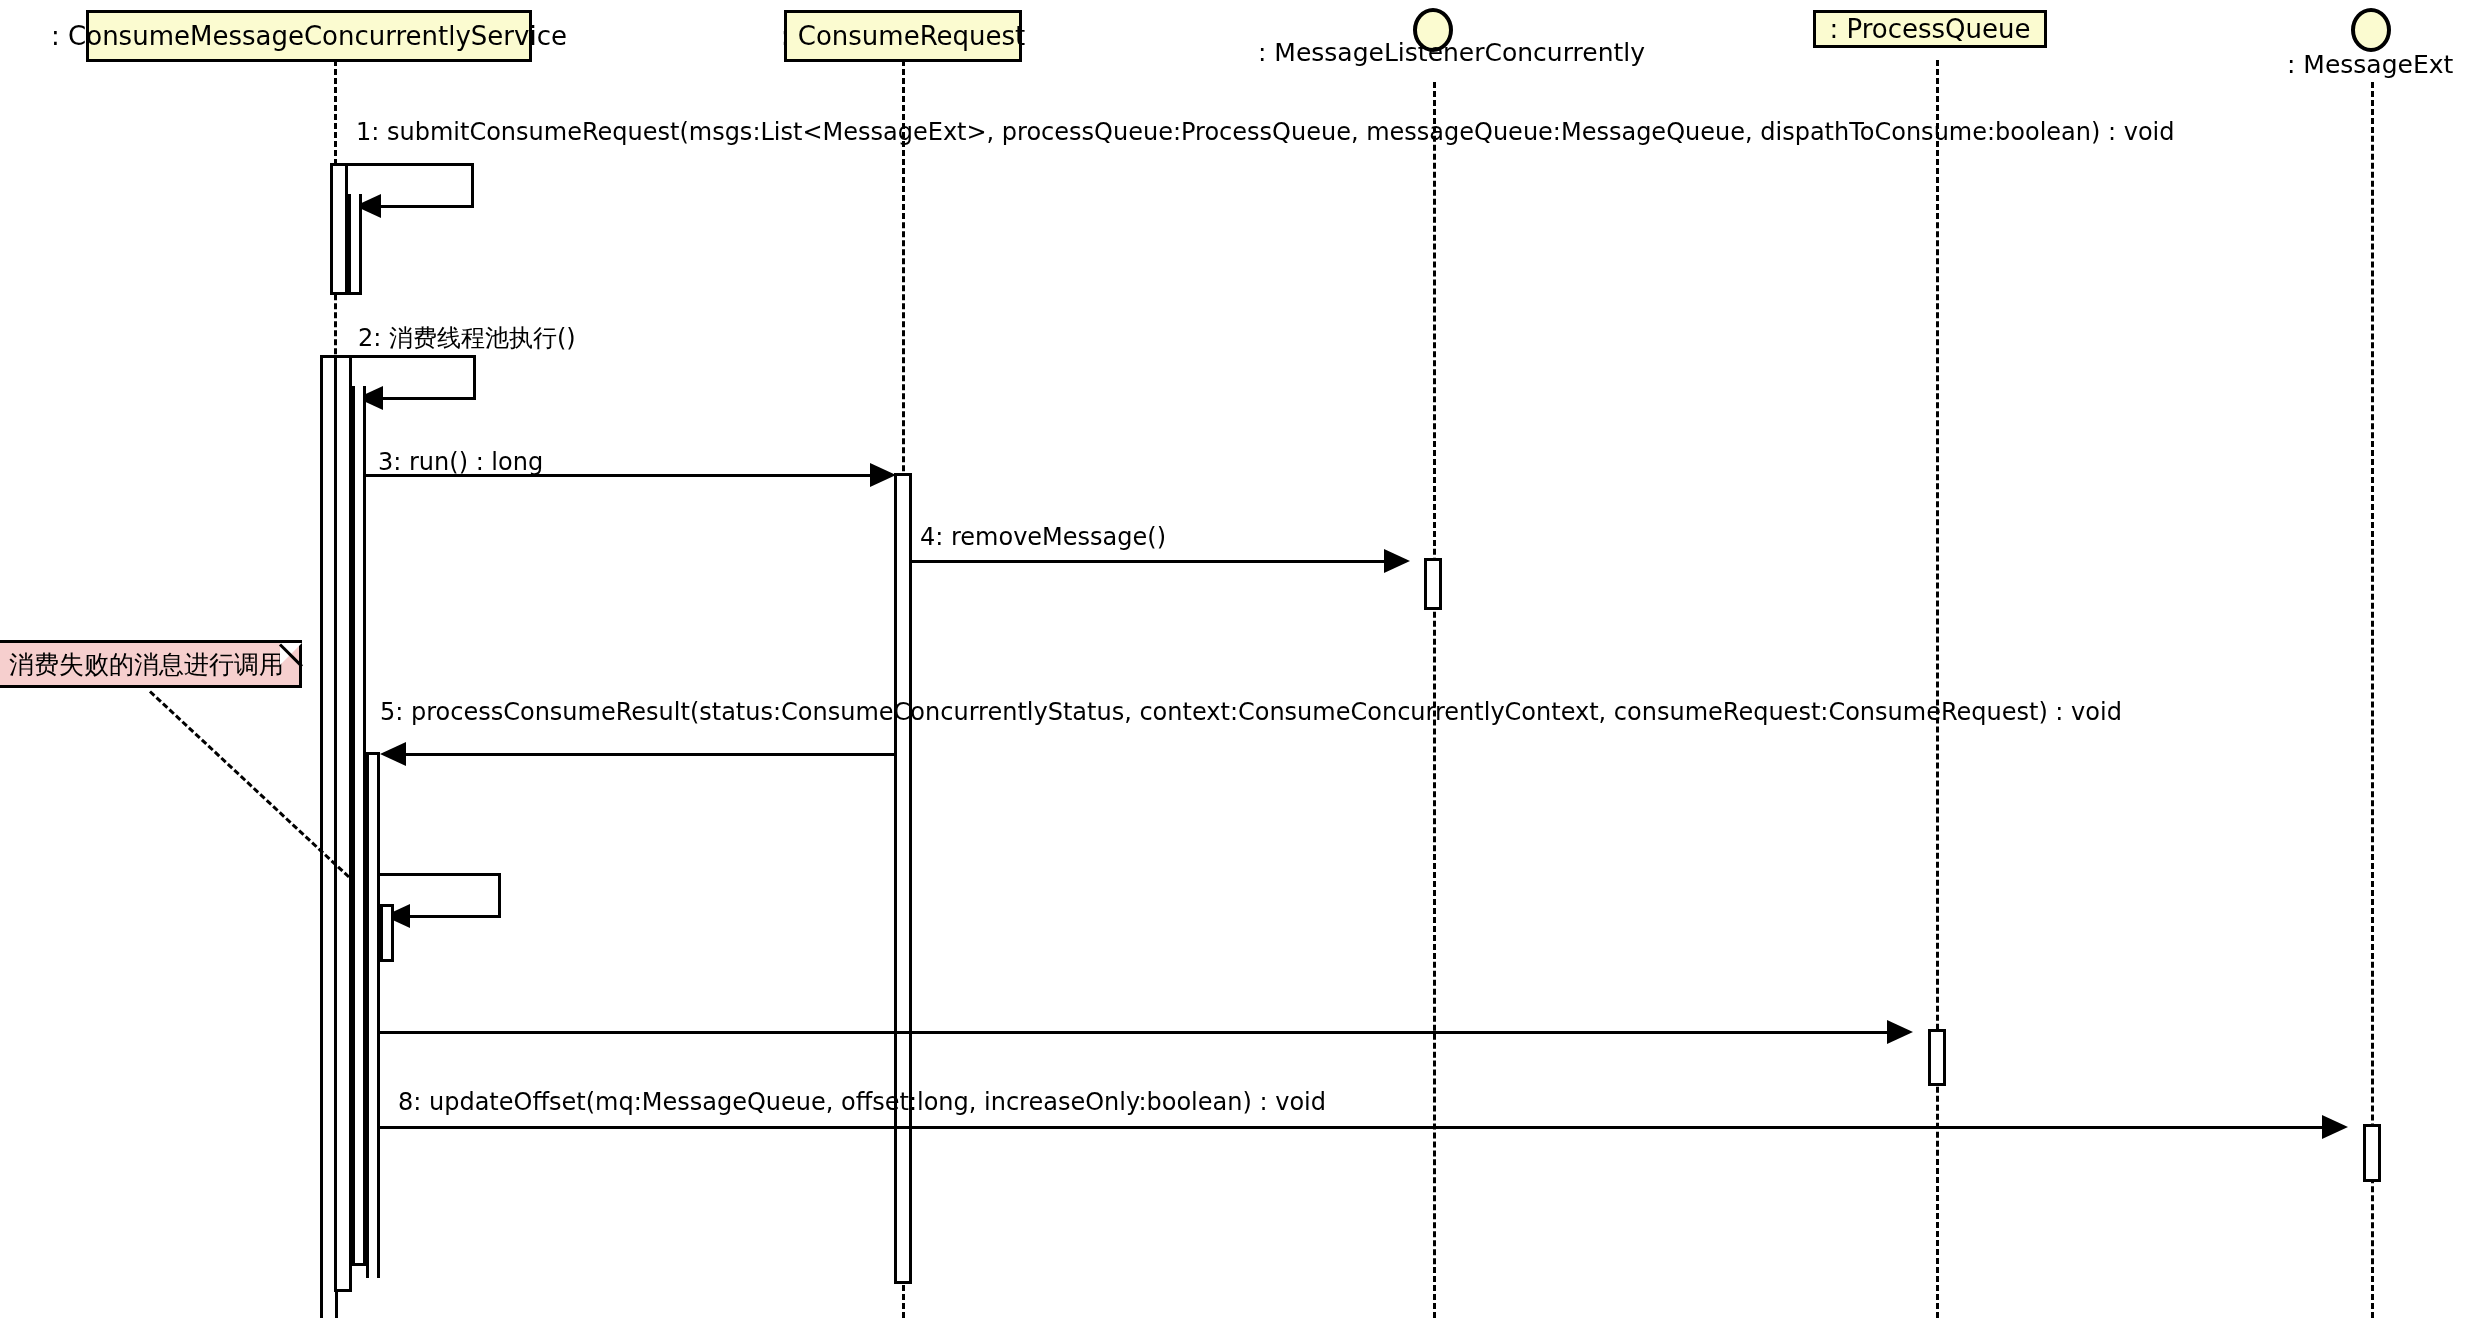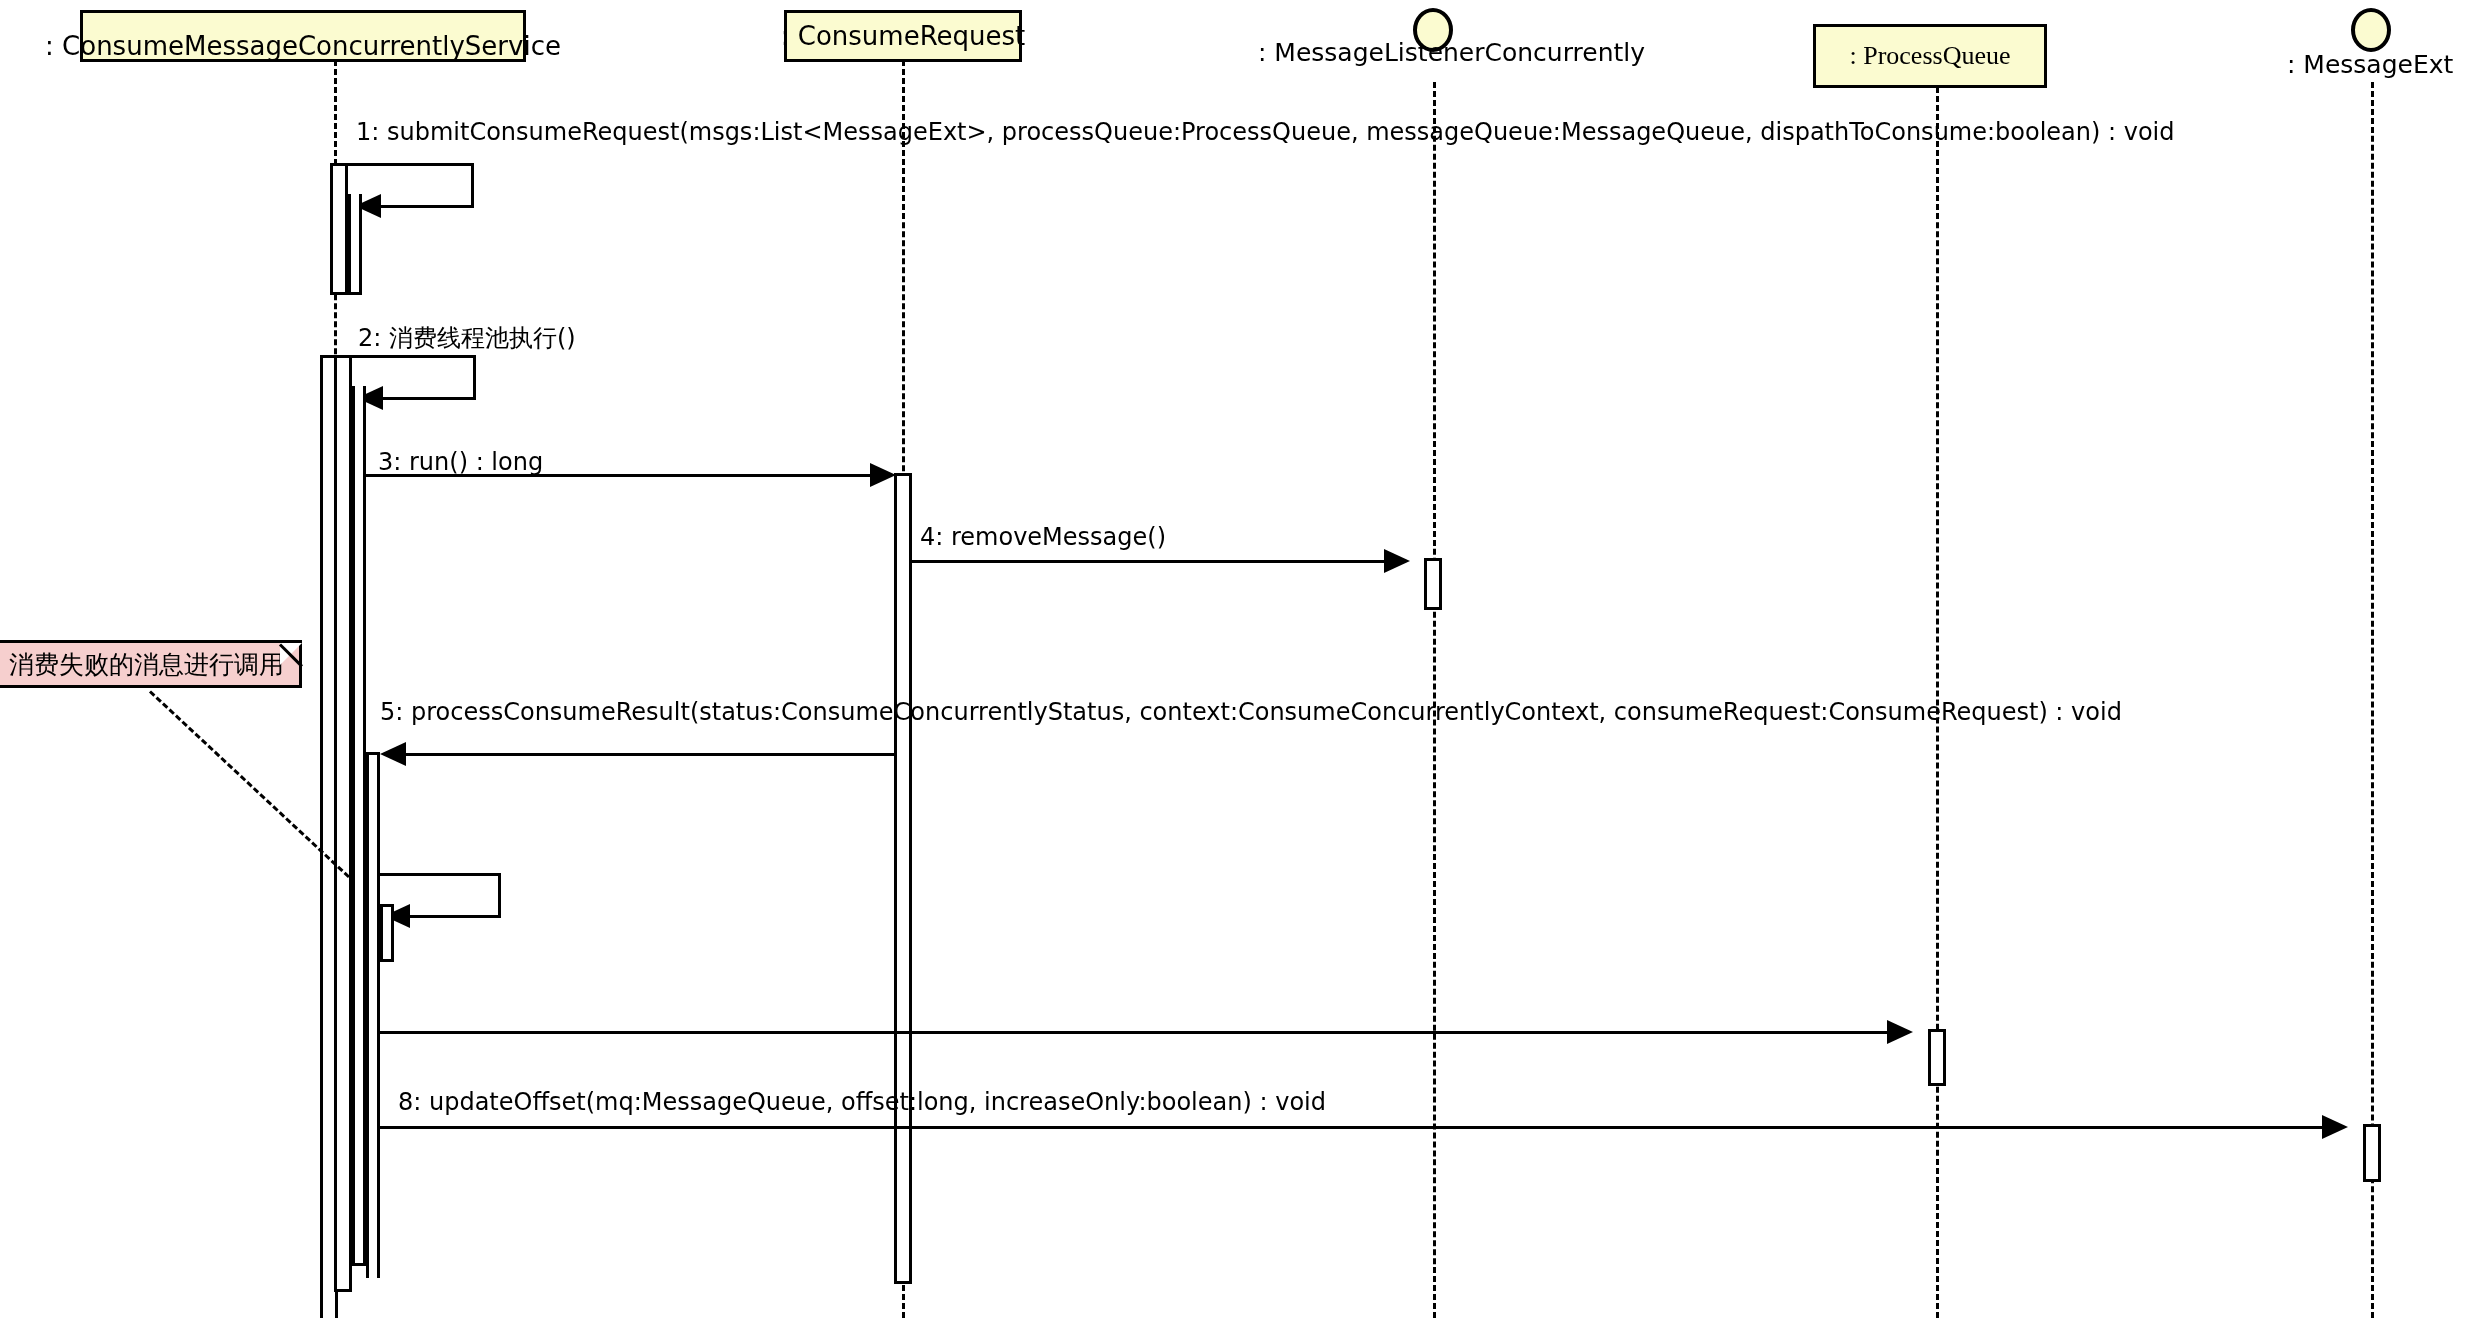--- a/index.html
+++ b/index.html
@@ -144,32 +144,32 @@
 <body>
 
 <div id="canvas">
 
   <div class="lifeline" style="left:334px; top:60px;  height:1258px;"></div>
   <div class="lifeline" style="left:902px; top:60px;  height:1258px;"></div>
   <div class="lifeline" style="left:1433px;top:82px;  height:1236px;"></div>
   <div class="lifeline" style="left:1936px;top:60px;  height:1258px;"></div>
   <div class="lifeline" style="left:2371px;top:82px;  height:1236px;"></div>
 
-  <div class="lifeline-box" style="left:80px; top:10px; width:446px; height:52px;align-items:flex-end;">
+  <div class="lifeline-box" style="left:86px; top:10px; width:446px; height:52px;">
     <span>: ConsumeMessageConcurrentlyService</span>
   </div>
 
   <div class="lifeline-box" style="left:784px; top:10px; width:238px; height:52px;">
     <span>: ConsumeRequest</span>
   </div>
 
   <div class="iface-circle" style="left:1413px; top:8px;"></div>
   <div class="iface-label" style="left:1258px; top:40px;">: MessageListenerConcurrently</div>
 
-  <div class="lifeline-box" style="left:1813px; top:24px; width:234px; height:64px;font-family:Liberation Serif, serif;">
+  <div class="lifeline-box" style="left:1813px; top:10px; width:234px; height:38px;">
     <span>: ProcessQueue</span>
   </div>
 
   <div class="iface-circle" style="left:2351px; top:8px;"></div>
   <div class="iface-label" style="left:2287px; top:52px;">: MessageExt</div>
 
   <div class="msg-label" style="left:356px; top:120px;">1: submitConsumeRequest(msgs:List&lt;MessageExt&gt;, processQueue:ProcessQueue, messageQueue:MessageQueue, dispathToConsume:boolean) : void</div>
 
   <div class="activation" style="left:330px; top:163px; width:18px; height:132px;"></div>
 

